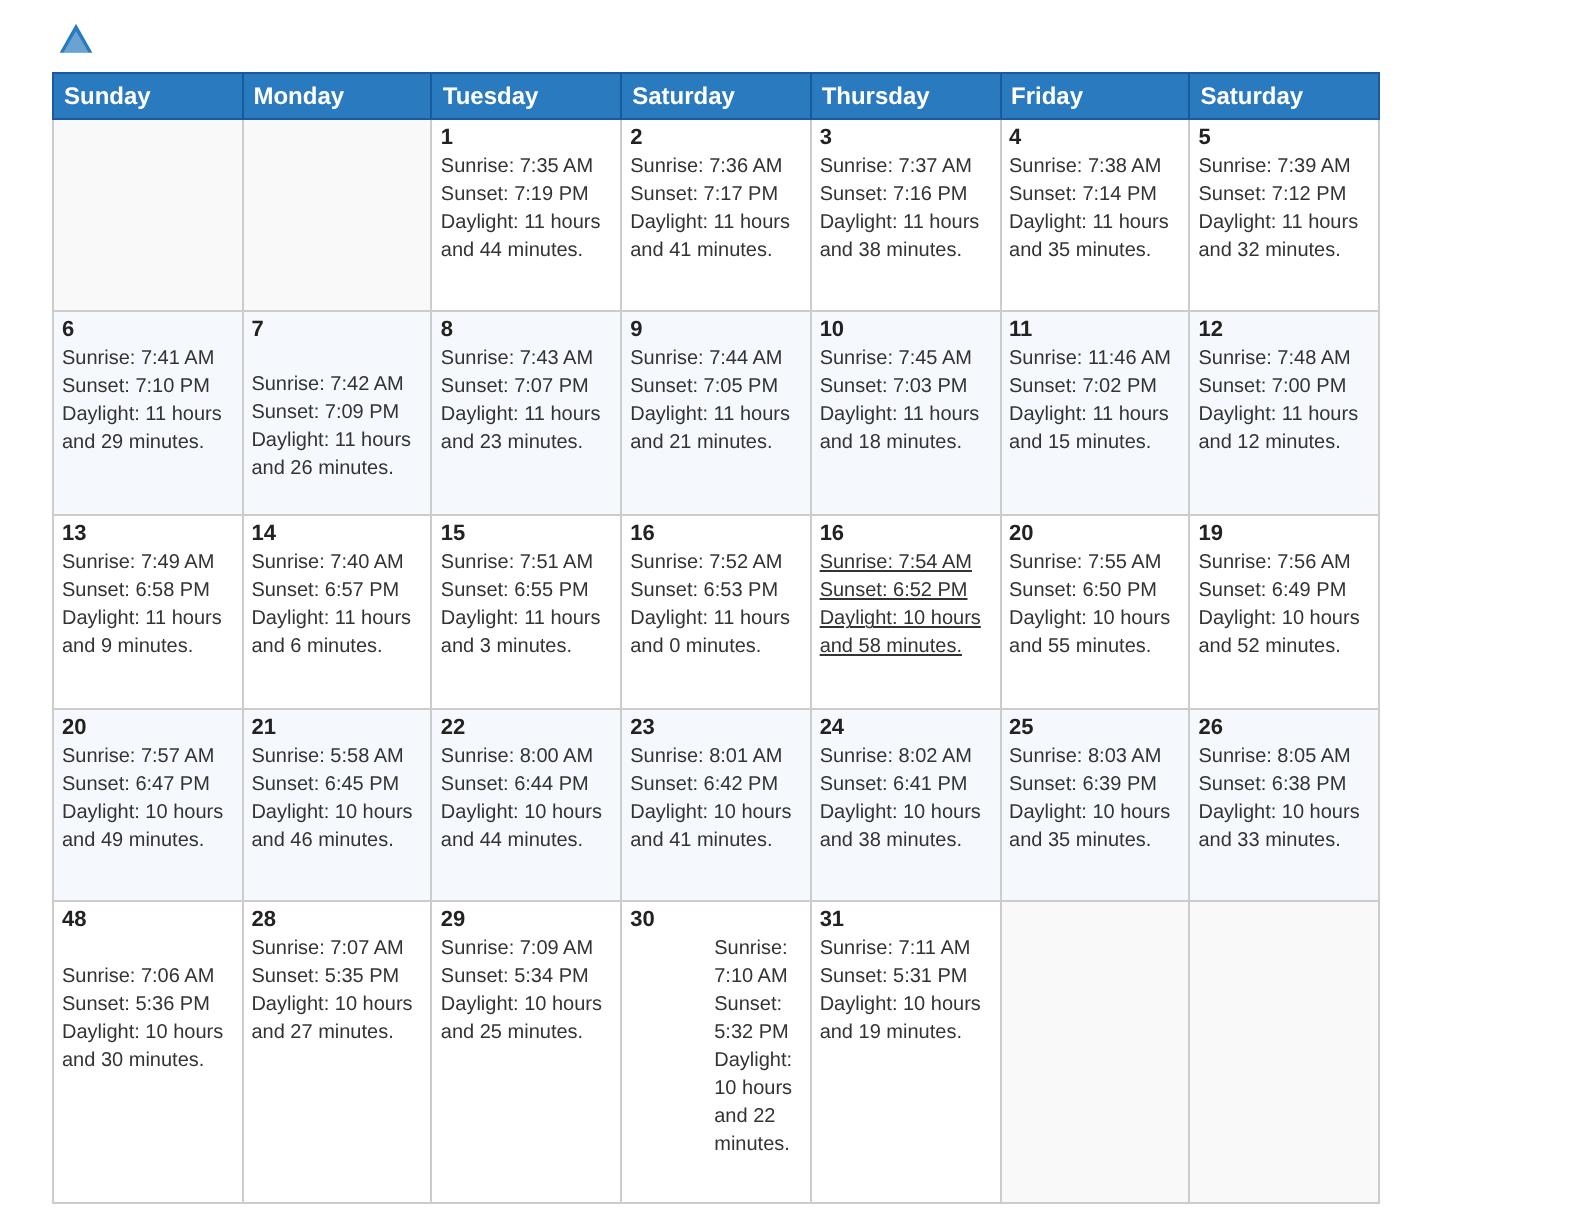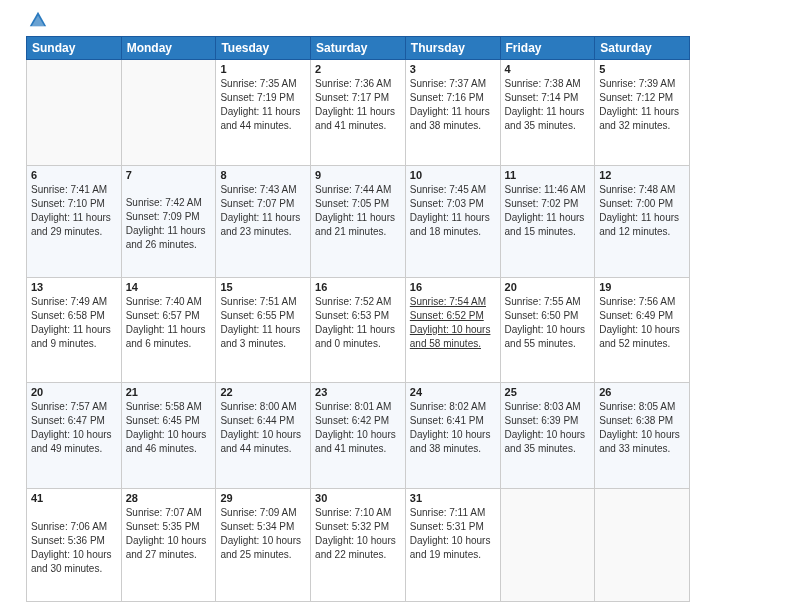--- a/index.html
+++ b/index.html
@@ -326,21 +326,21 @@
           <td>
             <span class="day-num">26</span>
             <div class="day-info" style="white-space: pre-line;">Sunrise: 8:05 AM
 Sunset: 6:38 PM
 Daylight: 10 hours
 and 33 minutes.</div>
           </td>
         </tr>
         <tr>
           <td>
-            <span class="day-num">41</span>
+            <span class="day-num">48</span>
             <div class="day-info" style="white-space: pre-line; margin-top: 16px;">Sunrise: 7:06 AM
 Sunset: 5:36 PM
 Daylight: 10 hours
 and 30 minutes.</div>
           </td>
           <td>
             <span class="day-num">28</span>
             <div class="day-info" style="white-space: pre-line;">Sunrise: 7:07 AM
 Sunset: 5:35 PM
 Daylight: 10 hours
@@ -348,21 +348,21 @@
           </td>
           <td>
             <span class="day-num">29</span>
             <div class="day-info" style="white-space: pre-line;">Sunrise: 7:09 AM
 Sunset: 5:34 PM
 Daylight: 10 hours
 and 25 minutes.</div>
           </td>
           <td>
             <span class="day-num">30</span>
-            <div class="day-info" style="white-space: pre-line;">Sunrise: 7:10 AM
+            <div class="day-info" style="white-space: pre-line; margin-left: 42px;">Sunrise: 7:10 AM
 Sunset: 5:32 PM
 Daylight: 10 hours
 and 22 minutes.</div>
           </td>
           <td>
             <span class="day-num">31</span>
             <div class="day-info" style="white-space: pre-line;">Sunrise: 7:11 AM
 Sunset: 5:31 PM
 Daylight: 10 hours
 and 19 minutes.</div>

